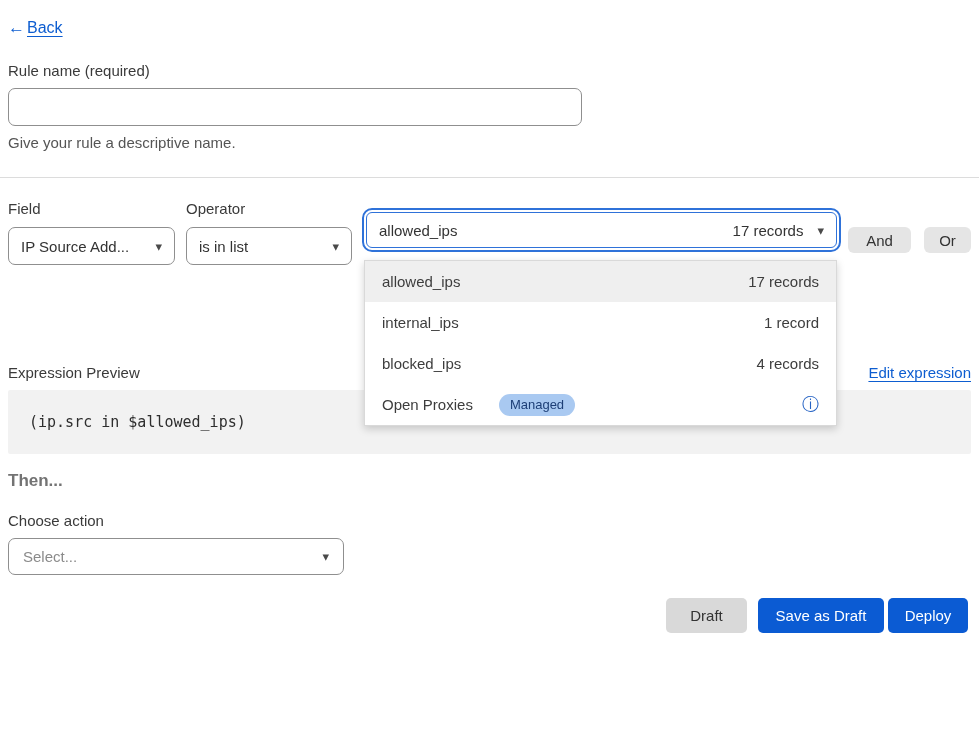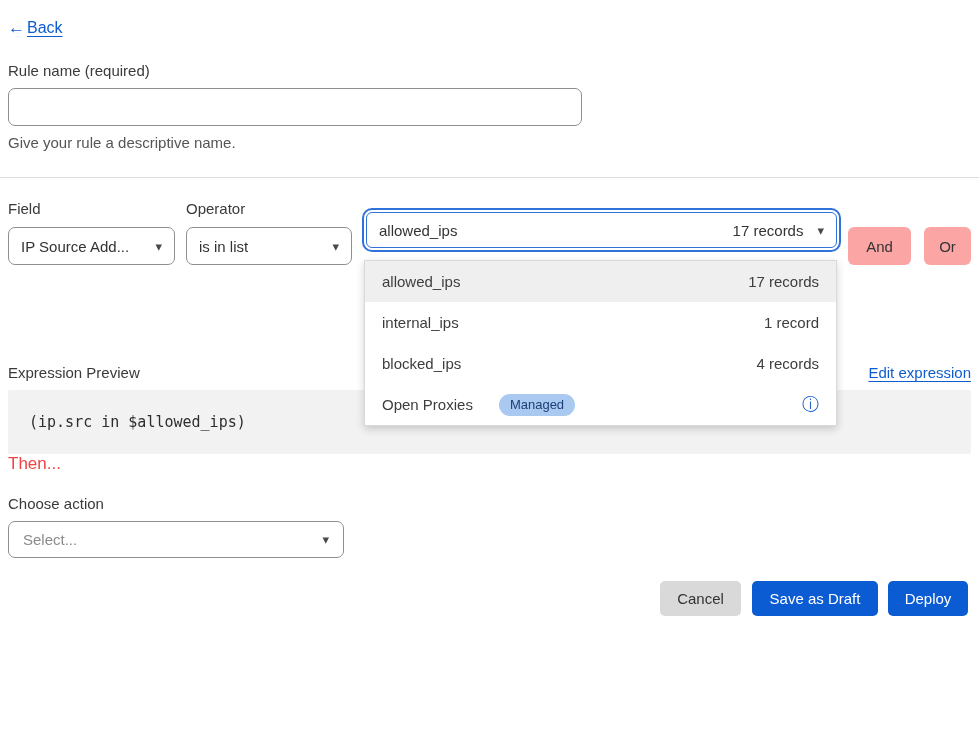--- a/index.html
+++ b/index.html
@@ -78,22 +78,22 @@
   .value-select {
     height: 36px; border: 1px solid #2f72d9; border-radius: 6px;
     display: flex; align-items: center; padding: 0 12px; cursor: pointer;
     background: #fff;
   }
   .value-select .sel-text { flex: 1; color: #333; }
   .value-select .records { color: #333; margin-right: 14px; }
   .value-select .caret { color: #4a4a4a; font-size: 13px; }
 
   .logic-btn {
-    margin-top: 27px; height: 38px;
-    background: #fca5a5; color: #333; border: none; border-radius: 6px;
+    margin-top: 27px; height: 26px;
+    background: #e5e5e5; color: #333; border: none; border-radius: 6px;
     font-family: "Liberation Sans", sans-serif; font-size: 15px;
     cursor: pointer;
   }
   .and-btn { width: 63px; margin-left: 0; }
   .or-btn { width: 47px; margin-left: 13px; }
 
   
   .list-dropdown {
     position: absolute; top: calc(100% + 8px); left: 2px;
     width: 473px; background: #fff;
@@ -121,39 +121,39 @@
   .expr-edit { font-size: 15px; }
   .expr-block {
     margin-top: 9px; margin-right: 0;
     width: 963px; height: 64px;
     background: #f2f2f2; border-radius: 2px;
     display: flex; align-items: center; padding-left: 21px;
   }
   .expr-code { font-family: "DejaVu Sans Mono", monospace; font-size: 15px; color: #2e2e2e; }
 
   
-  .then-heading { font-size: 17px; font-weight: 400; color: #ef4444; }
+  .then-heading { margin-top: 17px; font-size: 17px; font-weight: 700; color: #737373; }
   .action-label { margin-top: 21px; font-size: 15px; color: #3a3a3a; }
   .action-select {
     margin-top: 9px; width: 336px; height: 37px;
     border: 1px solid #8f8f8f; border-radius: 7px;
     display: flex; align-items: center; padding: 0 14px; cursor: pointer; background: #fff;
   }
   .action-select .placeholder { flex: 1; color: #8a8a8a; }
   .action-select .caret { color: #4a4a4a; font-size: 13px; }
 
   
   .footer-row { margin-top: 23px; display: flex; justify-content: flex-end; align-items: center; padding-right: 3px; }
   .btn {
     height: 35px; border: none; border-radius: 5px;
     font-family: "Liberation Sans", sans-serif; font-size: 15px; cursor: pointer;
   }
   .btn-cancel { background: #d9d9d9; color: #333; width: 81px; margin-right: 11px; }
   .btn-primary { background: #0b5bd3; color: #fff; }
-  .btn-save { width: 126px; margin-right: 10px; }
+  .btn-save { width: 126px; margin-right: 4px; }
   .btn-deploy { width: 80px; }
 </style>
 </head>
 <body>
 
 <div class="page">
 
   <div class="back-row">
     <span class="back-arrow">←</span>
     <a class="link back-link">Back</a>
@@ -233,18 +233,18 @@
   </div>
 
   <div class="then-heading">Then...</div>
   <div class="action-label">Choose action</div>
   <div class="action-select">
     <span class="placeholder">Select...</span>
     <span class="caret">▾</span>
   </div>
 
   <div class="footer-row">
-    <button class="btn btn-cancel">Cancel</button>
+    <button class="btn btn-cancel">Draft</button>
     <button class="btn btn-primary btn-save">Save as Draft</button>
     <button class="btn btn-primary btn-deploy">Deploy</button>
   </div>
 
 </div>
 
 </body></html>

